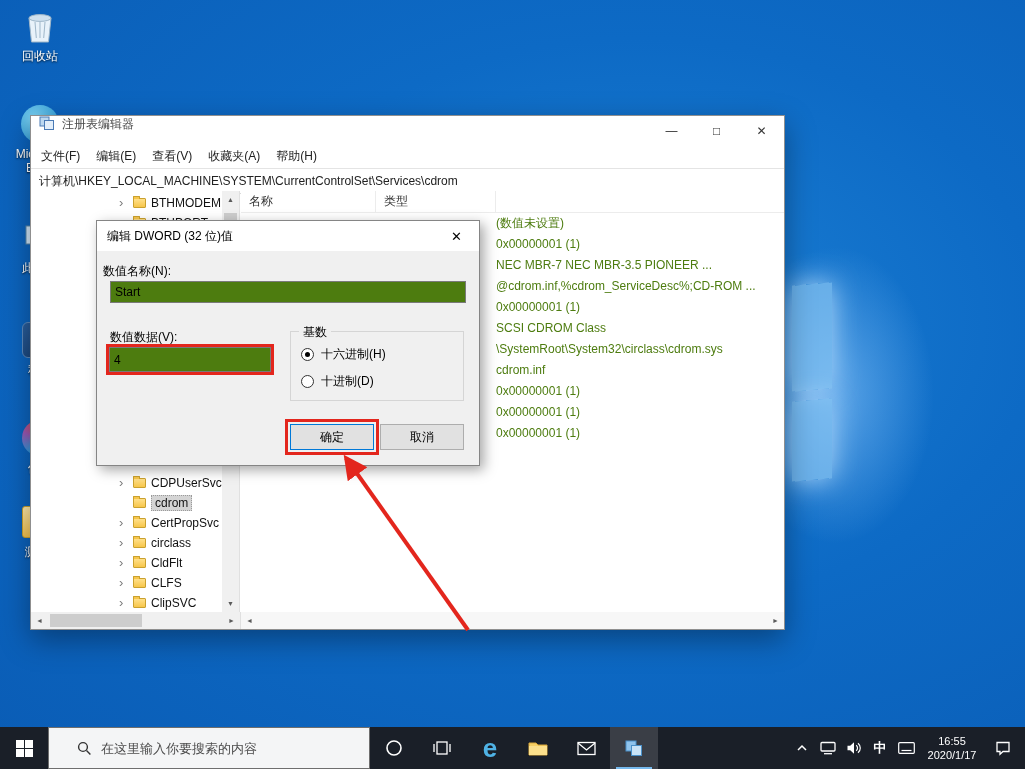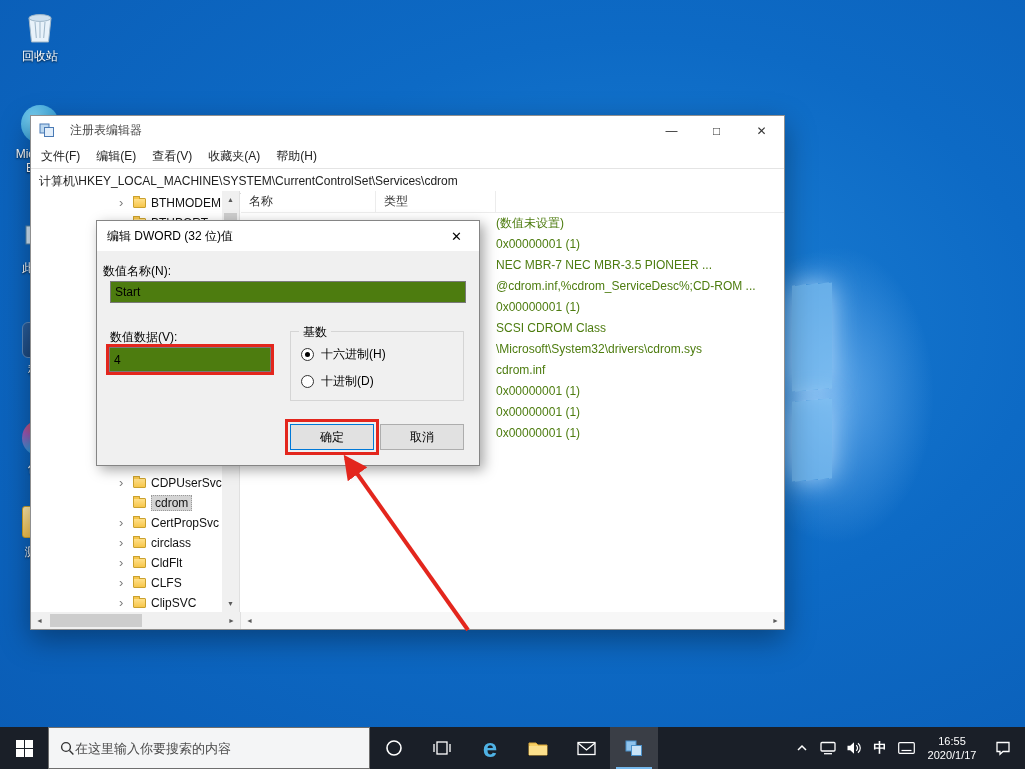--- a/index.html
+++ b/index.html
@@ -20,21 +20,21 @@
   .dicon .dlabel{text-shadow:0 1px 2px rgba(0,0,0,.85);line-height:14px;}
   .ig-edge{width:38px;height:38px;border-radius:50%;background:radial-gradient(circle at 35% 35%,#7cd1f2,#1d8fd0);}
   .ig-edge::before{content:"e";color:#fff;font-size:26px;font-weight:bold;display:block;line-height:38px;}
   .ig-app1{width:36px;height:36px;border-radius:6px;background:linear-gradient(135deg,#2a5f9e,#123a6b);border:1px solid #5d89ba;}
   .ig-app2{width:36px;height:36px;border-radius:50%;background:conic-gradient(#e74c3c,#f39c12,#2ecc71,#3498db,#9b59b6,#e74c3c);}
   .ig-app3{width:36px;height:32px;background:linear-gradient(#ffe9a8,#f5c34d);border:1px solid #caa12e;border-radius:3px;}
 
   
   .win{position:absolute;left:30px;top:115px;width:755px;height:515px;background:#fff;
        border:1px solid #8f8f8f;box-shadow:0 10px 28px rgba(0,0,0,.35);z-index:2;}
-  .titlebar{height:29px;display:flex;align-items:center;padding-left:8px;gap:15px;background:#fff;}
+  .titlebar{height:29px;display:flex;padding-left:8px;gap:7px;background:#fff;}
   .title-text{font-size:12px;color:#4a4a4a;}
   .wcontrols{margin-left:auto;display:flex;height:29px;}
   .wbtn{width:45px;height:29px;display:flex;align-items:center;justify-content:center;font-size:12px;color:#333;}
   .menubar{height:23px;display:flex;align-items:center;padding-left:2px;}
   .menu-item{font-size:12px;color:#222;padding:3px 8px;}
   .addressbar{height:26px;border-top:1px solid #e4e4e4;border-bottom:1px solid #d9d9d9;
               display:flex;align-items:center;padding-left:8px;font-size:12px;color:#222;}
   .main{position:absolute;top:75px;left:0;right:0;bottom:17px;}
   .tree{position:absolute;left:0;top:0;width:209px;height:100%;background:#fff;border-right:1px solid #e0e0e0;overflow:hidden;}
   .trow{height:20px;display:flex;align-items:center;padding-left:88px;gap:5px;font-size:12px;white-space:nowrap;color:#111;}
@@ -91,21 +91,21 @@
        font-size:12px;text-align:center;line-height:24px;color:#000;}
   .btn-ok{left:193px;top:203px;border:1px solid #0078d7;outline:3px solid #e3261d;outline-offset:2px;}
   .btn-cancel{left:283px;top:203px;}
 
   
   .anno{position:absolute;left:0;top:0;z-index:4;pointer-events:none;}
 
   
   .tb{position:absolute;left:0;bottom:0;width:100%;height:42px;background:#1a1f28;z-index:6;display:flex;align-items:stretch;}
   .tb-btn{width:48px;display:flex;align-items:center;justify-content:center;}
-  .tb-search{width:322px;background:#f4f5f6;border:1px solid #6e6e6e;display:flex;align-items:center;gap:0;padding-left:11px;}
+  .tb-search{width:322px;background:#f4f5f6;border:1px solid #6e6e6e;display:flex;align-items:center;gap:9px;padding-left:28px;}
   .tb-search input{border:none;background:transparent;outline:none;font-size:13px;width:250px;
                    font-family:"Liberation Sans","DejaVu Sans",sans-serif;color:#3c3c3c;}
   .tb-search input::placeholder{color:#4c4c4c;}
   .edge-glyph::before{content:"e";color:#4fb2e5;font-size:26px;font-weight:bold;font-style:normal;}
   .tb-active{background:rgba(255,255,255,.14);position:relative;}
   .tb-active::after{content:"";position:absolute;left:6px;right:6px;bottom:0;height:2px;background:#76b9ed;}
   .tray{margin-left:auto;display:flex;align-items:center;padding-right:4px;}
   .tray-item{min-width:26px;height:42px;display:flex;align-items:center;justify-content:center;color:#fff;font-size:12px;}
   .clock{width:66px;flex-direction:column;justify-content:center;line-height:14px;font-size:11px;text-align:center;}
 </style>
@@ -248,21 +248,21 @@
         <div class="hcell hc-name">名称</div>
         <div class="hcell hc-type">类型</div>
       </div>
       <div class="lrows">
         <div class="lrow">(数值未设置)</div>
         <div class="lrow">0x00000001 (1)</div>
         <div class="lrow">NEC MBR-7 NEC MBR-3.5 PIONEER ...</div>
         <div class="lrow">@cdrom.inf,%cdrom_ServiceDesc%;CD-ROM ...</div>
         <div class="lrow">0x00000001 (1)</div>
         <div class="lrow">SCSI CDROM Class</div>
-        <div class="lrow">\Microsoft\System32\drivers\cdrom.sys</div>
+        <div class="lrow">\SystemRoot\System32\circlass\cdrom.sys</div>
         <div class="lrow">cdrom.inf</div>
         <div class="lrow">0x00000001 (1)</div>
         <div class="lrow">0x00000001 (1)</div>
         <div class="lrow">0x00000001 (1)</div>
       </div>
     </div>
   </div>
 
   <div class="bottombar">
     <div class="hscroll-tree">

